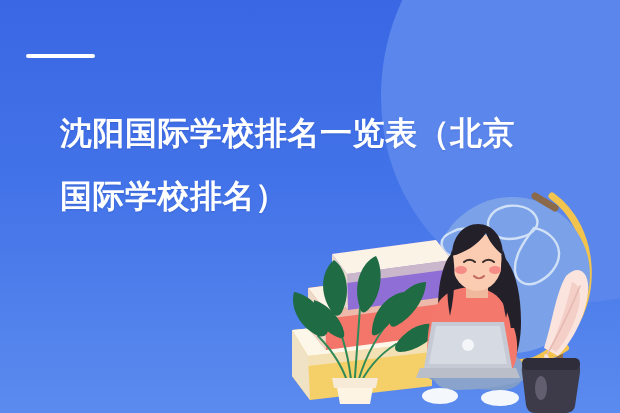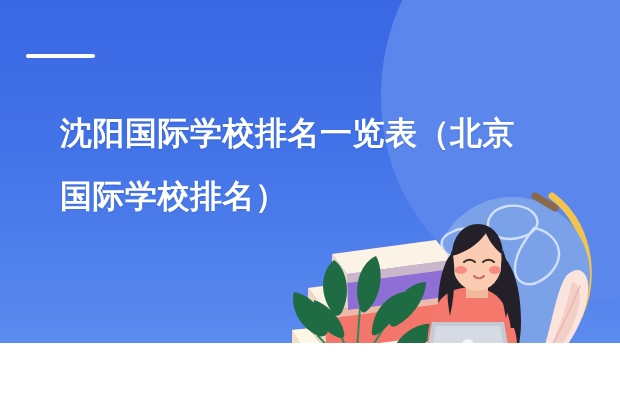--- a/index.html
+++ b/index.html
@@ -7,21 +7,21 @@
     padding: 0;
     background: #ffffff;
   }
   body {
     font-family: "Liberation Sans", "DejaVu Sans", sans-serif;
   }
 
   #banner {
     position: relative;
     width: 620px;
-    height: 343px;
+    height: 413px;
     overflow: hidden;
     background: linear-gradient(180deg, #3a67e4 0%, #4373e8 45%, #5b8bee 100%);
   }
 
   
   .blob {
     position: absolute;
     top: -120px;
     left: 380px;
     width: 430px;

